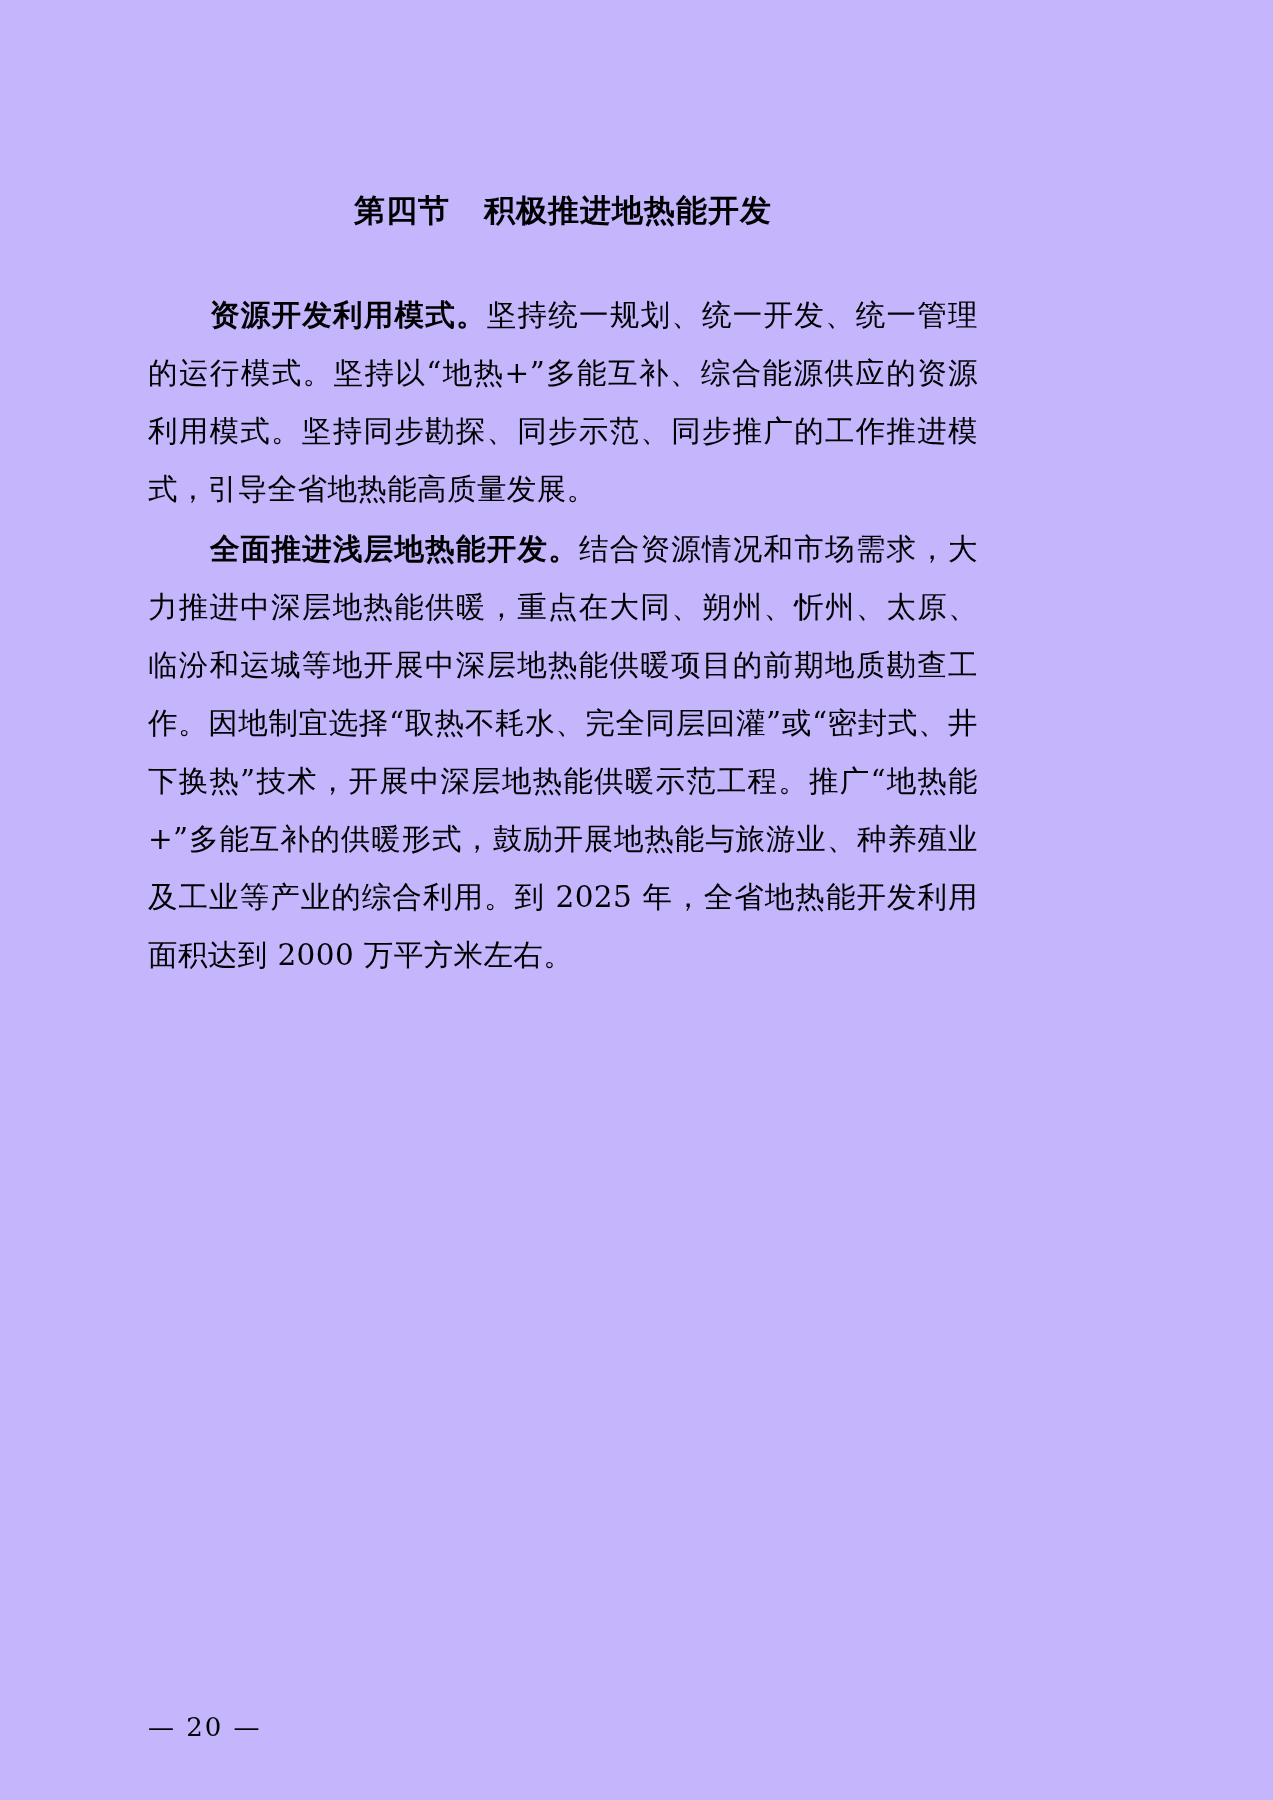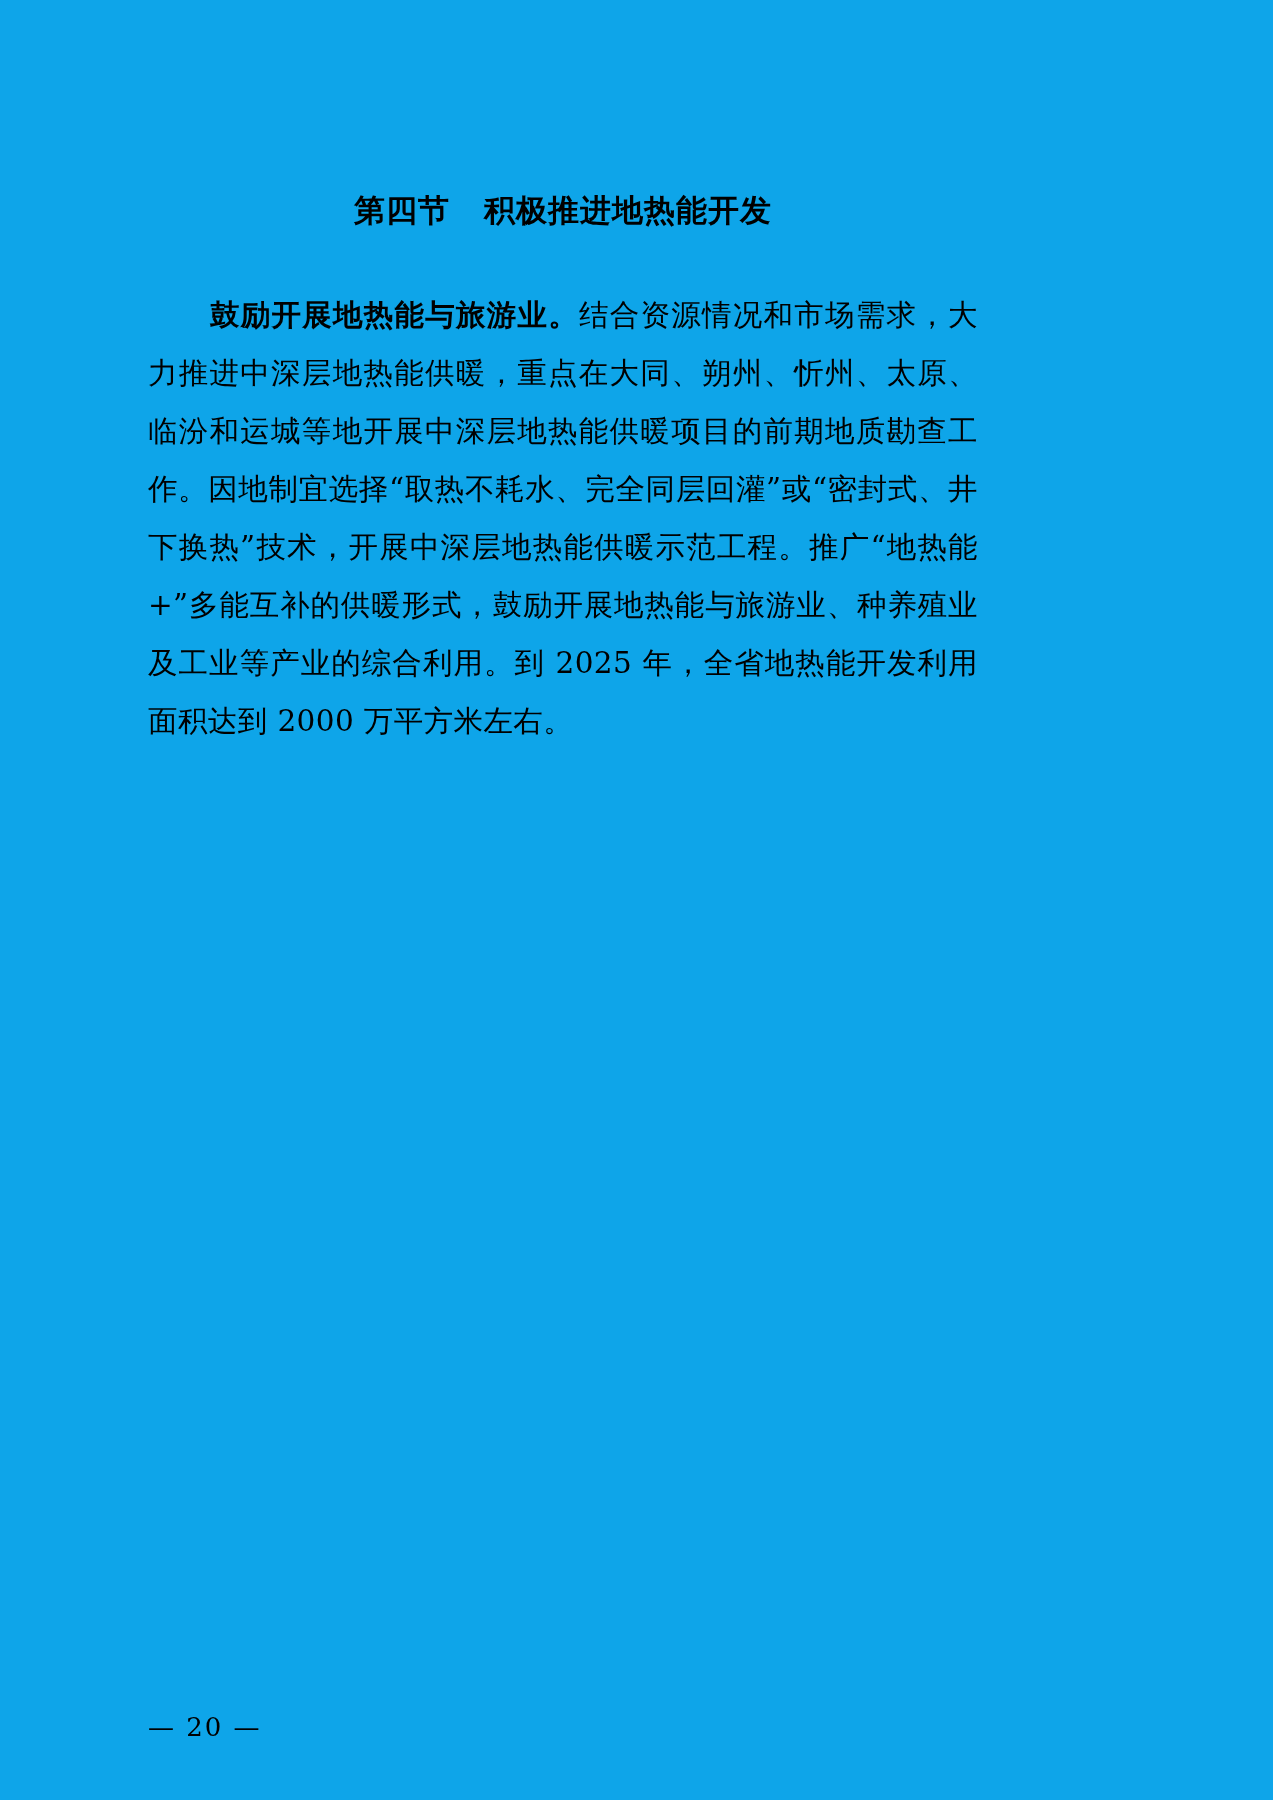--- a/index.html
+++ b/index.html
@@ -5,21 +5,21 @@
   html, body {
     margin: 0;
     padding: 0;
     background: #ffffff;
   }
   .page {
     position: relative;
     width: 1273px;
     height: 1800px;
     margin: 0 auto;
-    background: #0ea5e9;
+    background: #c4b5fd;
     box-sizing: border-box;
     font-family: "DejaVu Serif", "Liberation Serif", serif;
     color: #000000;
   }
   .content {
     position: absolute;
     left: 148px;
     top: 190px;
     width: 830px;
   }
@@ -61,23 +61,26 @@
 <body>
 
 <div class="page">
 
   <div class="content">
 
     <h1 class="section-title">
       <span>第四节</span><span class="gap"></span><span>积极推进地热能开发</span>
     </h1>
 
+    <p class="para">
+      <span class="lead">资源开发利用模式。</span><span>坚持统一规划、统一开发、统一管理的运行模式。坚持以“地热+”多能互补、综合能源供应的资源利用模式。坚持同步勘探、同步示范、同步推广的工作推进模式，引导全省地热能高质量发展。</span>
+    </p>
 
     <p class="para">
-      <span class="lead">鼓励开展地热能与旅游业。</span><span>结合资源情况和市场需求，大力推进中深层地热能供暖，重点在大同、朔州、忻州、太原、临汾和运城等地开展中深层地热能供暖项目的前期地质勘查工作。因地制宜选择“取热不耗水、完全同层回灌”或“密封式、井下换热”技术，开展中深层地热能供暖示范工程。推广“地热能+”多能互补的供暖形式，鼓励开展地热能与旅游业、种养殖业及工业等产业的综合利用。到 2025 年，全省地热能开发利用面积达到 2000 万平方米左右。</span>
+      <span class="lead">全面推进浅层地热能开发。</span><span>结合资源情况和市场需求，大力推进中深层地热能供暖，重点在大同、朔州、忻州、太原、临汾和运城等地开展中深层地热能供暖项目的前期地质勘查工作。因地制宜选择“取热不耗水、完全同层回灌”或“密封式、井下换热”技术，开展中深层地热能供暖示范工程。推广“地热能+”多能互补的供暖形式，鼓励开展地热能与旅游业、种养殖业及工业等产业的综合利用。到 2025 年，全省地热能开发利用面积达到 2000 万平方米左右。</span>
     </p>
 
 
 
   </div>
 
   <div class="page-number">— 20 —</div>
 
 </div>
 

